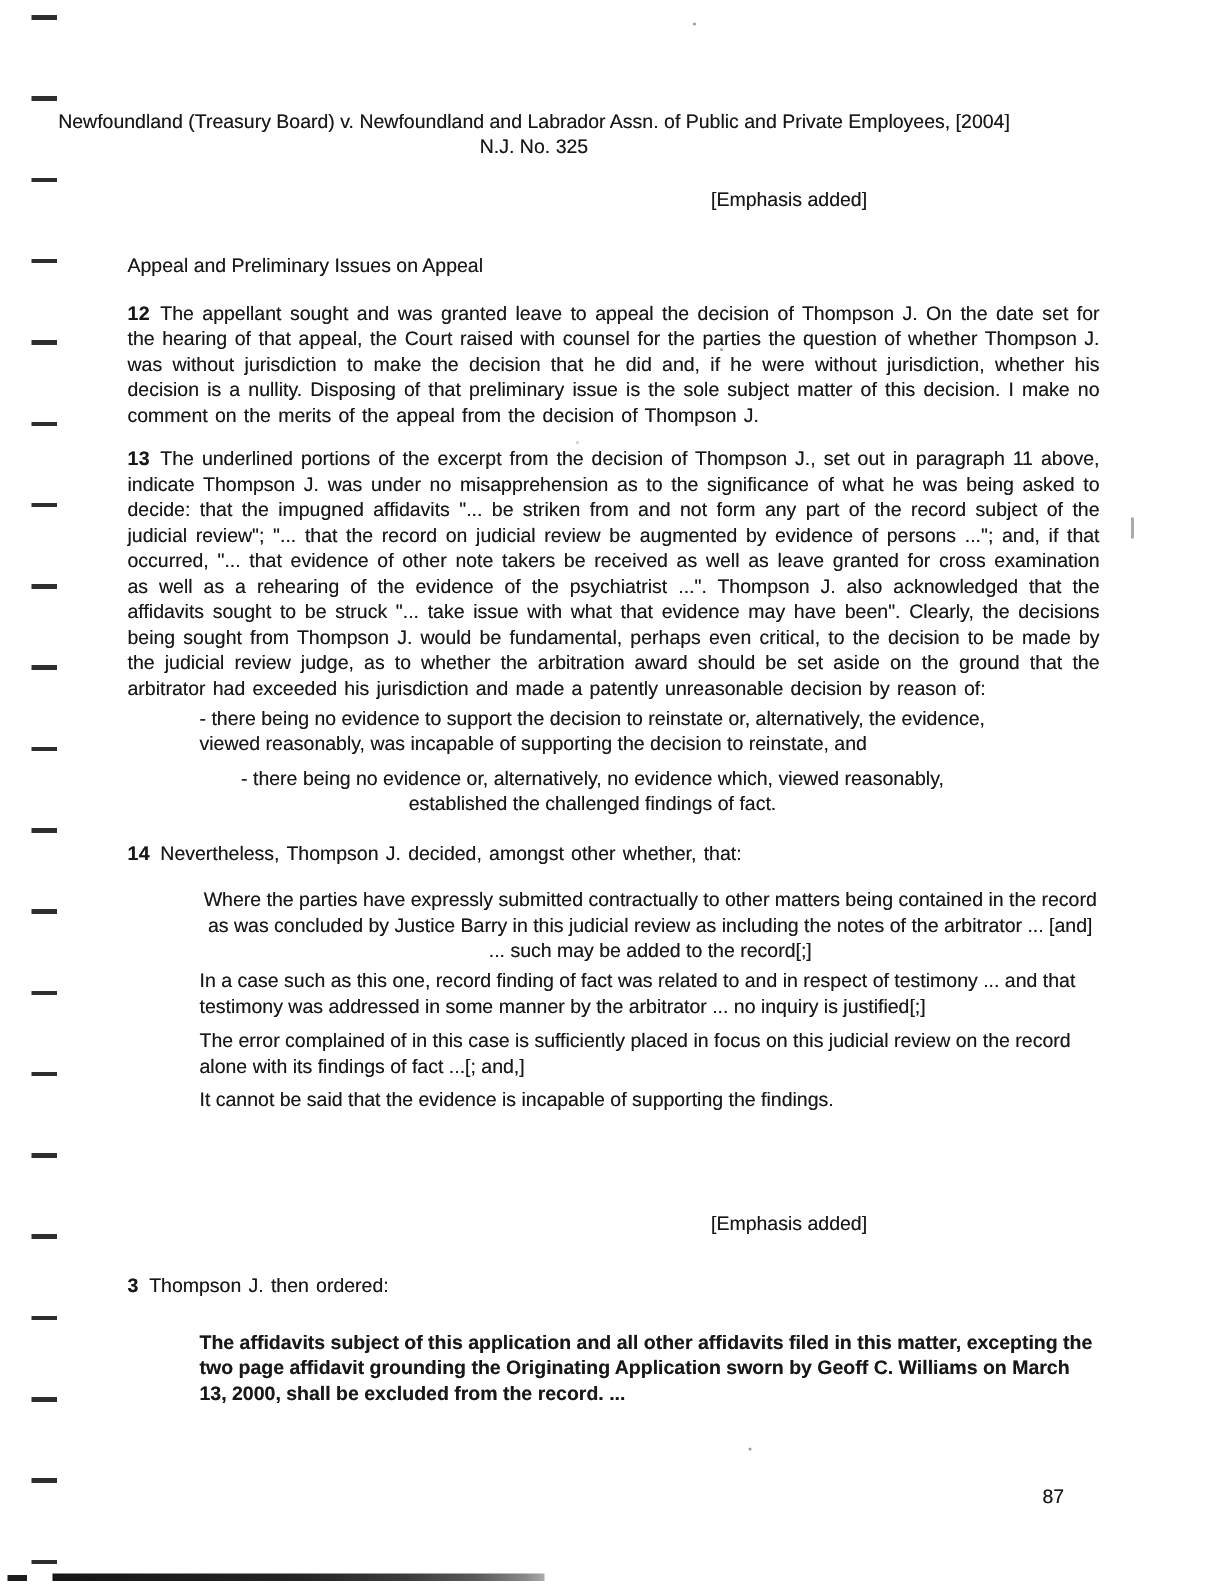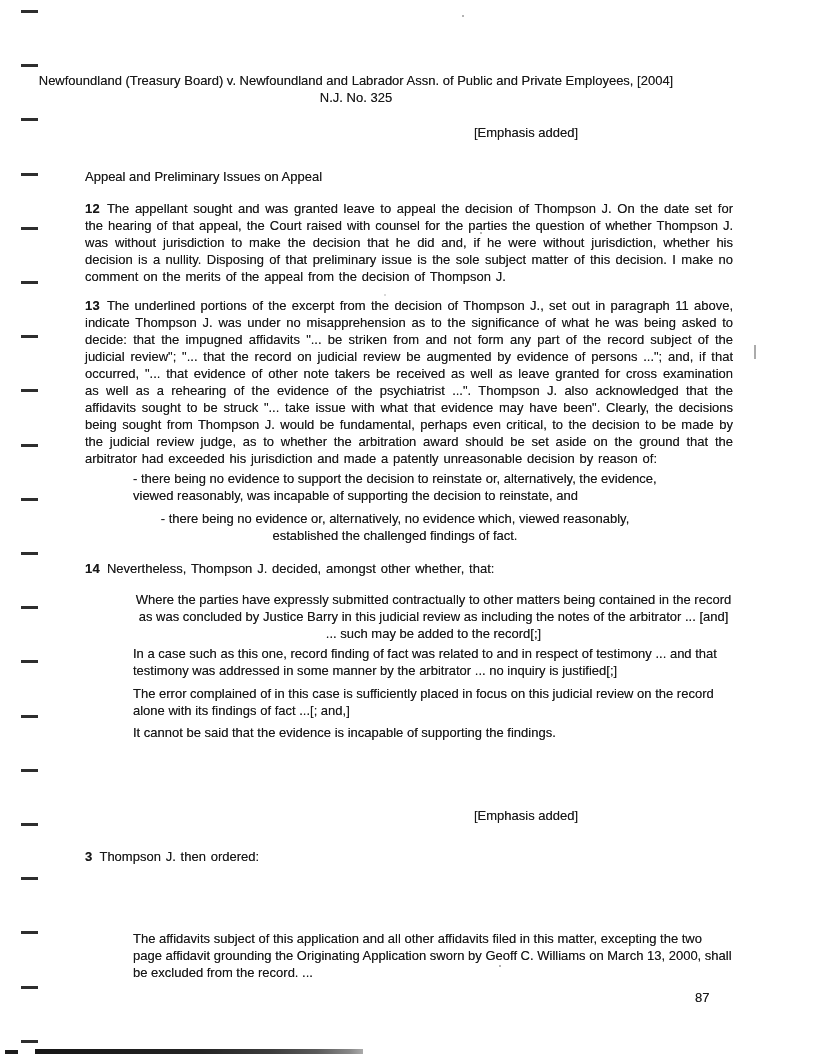--- a/index.html
+++ b/index.html
@@ -28,21 +28,21 @@
   .p15 { top: 848px; }
   .pnum { font-weight: bold; margin-right: 7px; letter-spacing: 0.2px; }
   .bullet { left: 133px; width: 524px; }
   .b1 { top: 470px; }
   .b2 { top: 510px; text-align: center; }
   .quote { left: 133px; width: 601px; }
   .q1 { top: 591px; text-align: center; }
   .q2 { top: 645px; }
   .q3 { top: 685px; }
   .q4 { top: 724px; }
-  .q15 { top: 930px; }
+  .q15 { top: 886px; font-weight: bold; }
   .pagenum { left: 695px; top: 989px; }
   .binding-marks {
     left: 21px; top: 0; width: 17px; height: 1056px;
     background: repeating-linear-gradient(180deg,
       rgba(0,0,0,0) 0px, rgba(0,0,0,0) 10px,
       #2e2e2e 10px, #2e2e2e 13px,
       rgba(0,0,0,0) 13px, rgba(0,0,0,0) 54.2px);
   }
   .scan-band {
     left: 35px; top: 1049px; width: 328px; height: 5px;

